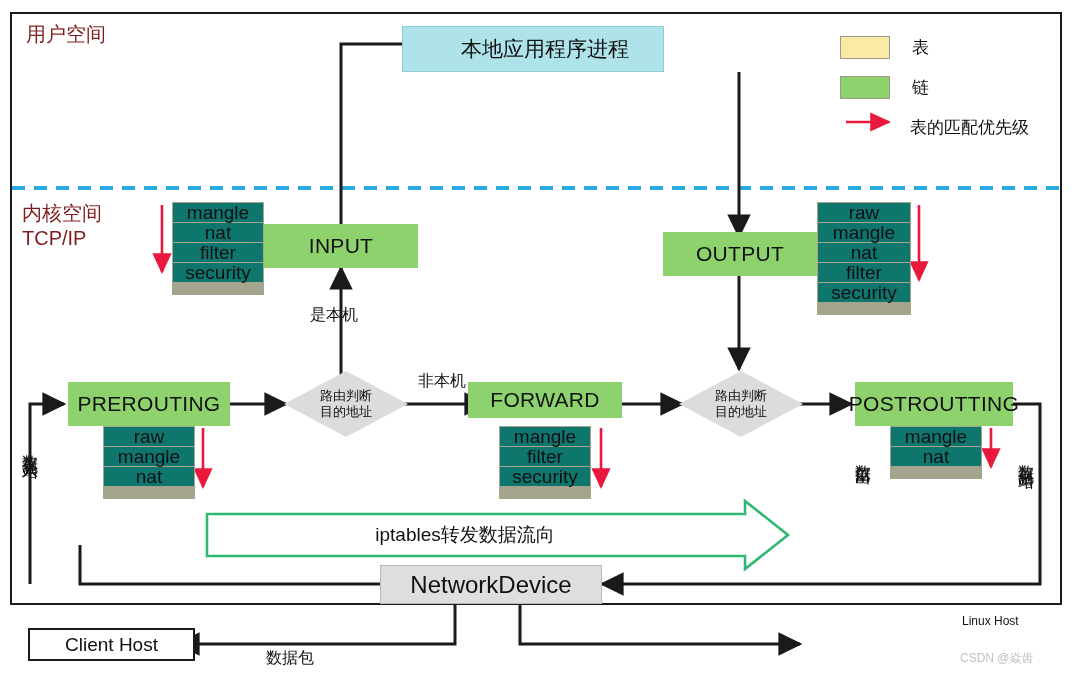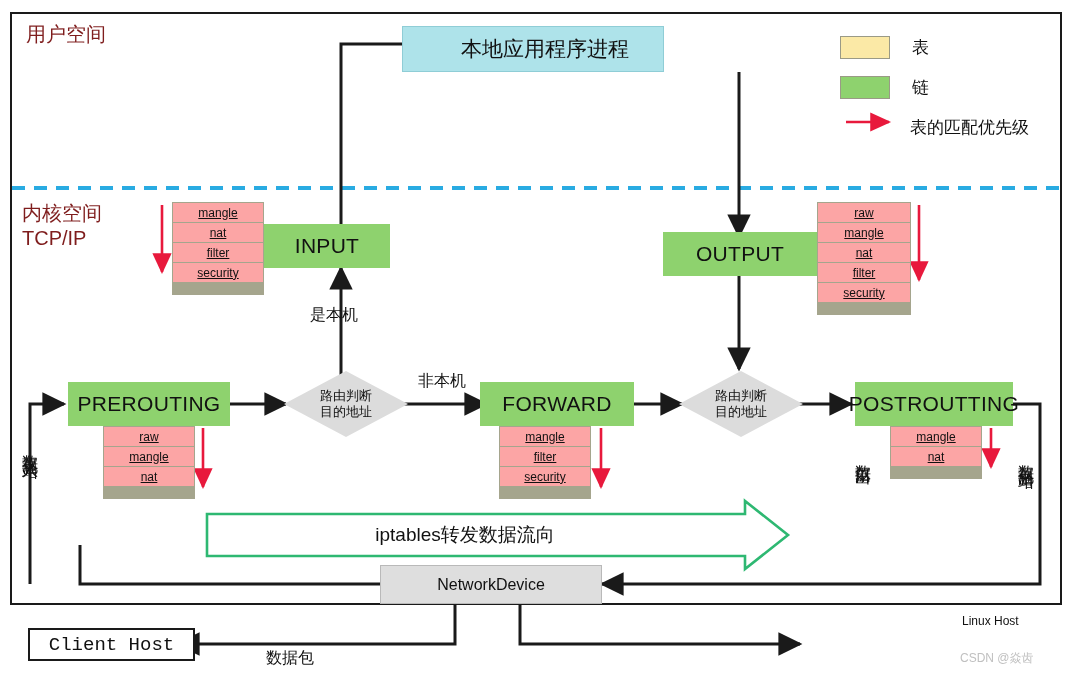--- a/index.html
+++ b/index.html
@@ -44,34 +44,34 @@
     font-size:21px;letter-spacing:.3px;white-space:nowrap;
   }
   .appbox{
     background:#aee3ea;border:1px solid #8fcdd6;
     display:flex;align-items:center;justify-content:center;
     font-size:21px;white-space:nowrap;padding-left:24px;
   }
   .netdev{
     background:#dedede;border:1px solid #b9b9b9;
     display:flex;align-items:center;justify-content:center;
-    font-size:16px;white-space:nowrap;
+    font-size:24px;white-space:nowrap;
   }
   .hostbox{
     background:#ffffff;border:2px solid #1a1a1a;
     display:flex;align-items:center;justify-content:center;
     font-size:19px;white-space:nowrap;
   }
 
   
   .tstack{border:1px solid #a5a58d;background:#a5a58d;}
   .trow{
-    background:#fca5a5;color:#111;
-    display:flex;align-items:center;justify-content:center;
-    font-size:12px;height:19px;margin-bottom:1px;white-space:nowrap;text-decoration:underline;
+    background:#0f766e;color:#111;
+    display:flex;align-items:center;justify-content:center;
+    font-size:19px;height:19px;margin-bottom:1px;white-space:nowrap;
   }
   .trow:last-child{margin-bottom:12px;}
 
   
   .diamond{
     width:124px;height:66px;position:absolute;
   }
   .diamond .shape{
     position:absolute;left:0;top:0;width:100%;height:100%;
     background:#dcdcdc;
@@ -177,21 +177,21 @@
       <div class="legend-txt">链</div>
     </div>
     <div class="legend-row">
       <div class="legend-arrowbox"></div>
       <div class="legend-txt">表的匹配优先级</div>
     </div>
   </div>
 
   <div class="abs appbox" style="left:402px;top:26px;width:262px;height:46px;">本地应用程序进程</div>
 
-  <div class="abs chain" style="left:264px;top:224px;width:126px;height:44px;">INPUT</div>
+  <div class="abs chain" style="left:264px;top:224px;width:154px;height:44px;">INPUT</div>
   <div class="abs tstack" style="left:172px;top:202px;width:92px;">
     <div class="trow">mangle</div>
     <div class="trow">nat</div>
     <div class="trow">filter</div>
     <div class="trow">security</div>
   </div>
 
   <div class="abs chain" style="left:663px;top:232px;width:154px;height:44px;">OUTPUT</div>
   <div class="abs tstack" style="left:817px;top:202px;width:94px;">
     <div class="trow">raw</div>
@@ -201,21 +201,21 @@
     <div class="trow">security</div>
   </div>
 
   <div class="abs chain" style="left:68px;top:382px;width:162px;height:44px;">PREROUTING</div>
   <div class="abs tstack" style="left:103px;top:426px;width:92px;">
     <div class="trow">raw</div>
     <div class="trow">mangle</div>
     <div class="trow">nat</div>
   </div>
 
-  <div class="abs chain" style="left:480px;top:382px;width:154px;height:44px;">FORWARD</div>
+  <div class="abs chain" style="left:468px;top:382px;width:154px;height:36px;">FORWARD</div>
   <div class="abs tstack" style="left:499px;top:426px;width:92px;">
     <div class="trow">mangle</div>
     <div class="trow">filter</div>
     <div class="trow">security</div>
   </div>
 
   <div class="abs chain" style="left:855px;top:382px;width:158px;height:44px;">POSTROUTTING</div>
   <div class="abs tstack" style="left:890px;top:426px;width:92px;">
     <div class="trow">mangle</div>
     <div class="trow">nat</div>
@@ -245,17 +245,17 @@
   <div class="abs vlabel" style="left:1018px;top:452px;">数据包出站</div>
   <div class="abs vlabel" style="left:855px;top:452px;">数据出口</div>
   <div class="abs flabel" style="left:266px;top:648px;">数据包</div>
 
   <div class="abs flowarrow">
     <div class="ftxt">iptables转发数据流向</div>
   </div>
 
   <div class="abs netdev" style="left:380px;top:565px;width:222px;height:39px;">NetworkDevice</div>
 
-  <div class="abs hostbox" style="left:28px;top:628px;width:167px;height:33px;font-family:Liberation Mono, monospace;">Client Host</div>
+  <div class="abs hostbox" style="left:28px;top:628px;width:167px;height:33px;">Client Host</div>
 
   <div class="abs watermark">CSDN @焱齿</div>
 
 </div>
 
 </body></html>

